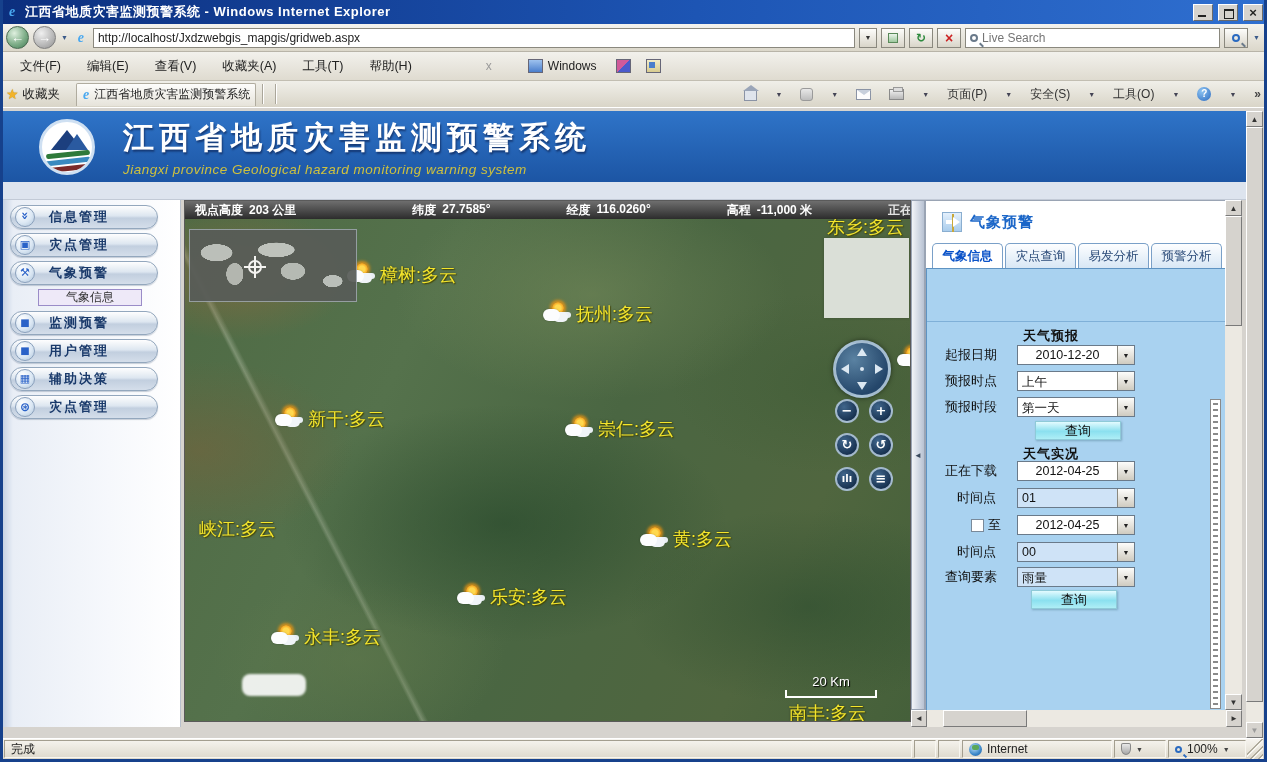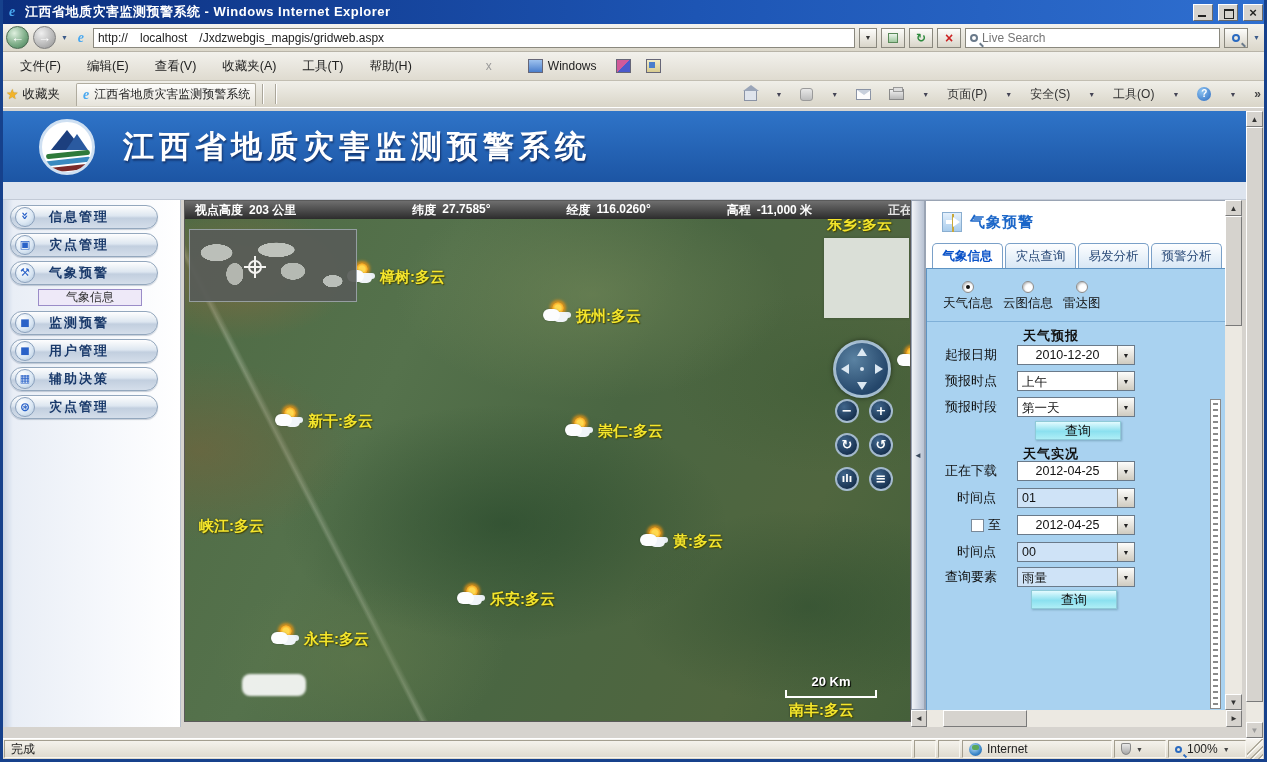--- a/index.html
+++ b/index.html
@@ -12,21 +12,21 @@
   .winbtn{width:20px;height:17px;background:#d6d3ce;border:1px solid;border-color:#fff #6a6a6a #6a6a6a #fff;display:flex;align-items:center;justify-content:center;position:relative}
   .g-min::after{content:"";width:8px;height:2px;background:#222;position:absolute;left:4px;bottom:3px}
   .g-max::after{content:"";width:8px;height:7px;border:1px solid #222;border-top:2px solid #222;position:absolute;left:5px;top:4px}
   .g-cls::after{content:"×";font-size:13px;font-weight:bold;color:#222;line-height:13px}
   
   .addrbar{position:absolute;left:0;top:24px;width:1267px;height:28px;background:linear-gradient(#f4f3ee,#dbd7ca);display:flex;align-items:center;padding:0 6px;gap:4px;border-bottom:1px solid #b8b4a8}
   .navcirc{width:23px;height:23px;border-radius:50%;color:#fff;font-size:13px;font-weight:bold;display:flex;align-items:center;justify-content:center;border:1px solid #4a6a52}
   .back{background:radial-gradient(circle at 35% 30%,#dff0df,#7fae89 55%,#3f7a52)}
   .fwd{background:radial-gradient(circle at 35% 30%,#f0f0f0,#bcbcbc 55%,#8f8f8f);border-color:#7f7f7f}
   .tinydn{font-size:7px;color:#3a5a8a;padding:0 1px}
-  .urlbox{flex:1;height:20px;background:#fff;border:1px solid #8a887e;display:flex;align-items:center;padding:0 4px;font-size:12px;color:#222;gap:12px;overflow:hidden;white-space:nowrap}
+  .urlbox{flex:1;height:20px;background:#fff;border:1px solid #8a887e;display:flex;align-items:center;padding:0 4px;font-size:12px;color:#222;gap:0;overflow:hidden;white-space:nowrap}
   .urlbox .host{font-weight:normal}
   .combo-da,.sqbtn{width:18px;height:20px;background:linear-gradient(#fdfdfb,#d9d5c9);border:1px solid #8a887e;display:flex;align-items:center;justify-content:center;font-size:7px;color:#333}
   .sqbtn{width:24px;font-size:12px}
   .refresh-g{color:#2d8a3e;font-weight:bold}
   .stop-r{color:#cc2222;font-weight:bold;font-size:14px}
   .searchbox{width:255px;height:20px;background:#fff;border:1px solid #8a887e;display:flex;align-items:center;padding:0 4px;gap:4px}
   .searchbox input{border:none;outline:none;flex:1;font-size:12px;color:#888;font-family:inherit;background:transparent}
   .mag{width:8px;height:8px;border:2px solid #6a7a8a;border-radius:50%;position:relative;flex:none}
   .mag::after{content:"";position:absolute;width:5px;height:2px;background:#6a7a8a;left:7px;top:8px;transform:rotate(45deg)}
   
@@ -106,30 +106,30 @@
       radial-gradient(ellipse 16px 10px at 86% 72%, #c2c6c2 60%, transparent 62%);z-index:4}
   .xhair{position:absolute;left:58px;top:30px;width:14px;height:14px;border:2px solid #fff;border-radius:50%}
   .xhair::before{content:"";position:absolute;left:-6px;top:4px;width:22px;height:2px;background:#fff}
   .xhair::after{content:"";position:absolute;left:4px;top:-6px;width:2px;height:22px;background:#fff}
   .tile{position:absolute;left:639px;top:37px;width:85px;height:80px;background:#dadfd7;box-shadow:0 0 3px rgba(0,0,0,.2);z-index:2}
   .cloudpatch{position:absolute;left:57px;top:473px;width:64px;height:22px;background:rgba(248,250,248,.92);border-radius:8px;filter:blur(1px)}
   .marker{position:absolute;display:flex;align-items:flex-end;gap:3px;z-index:3}
   .wicon{position:relative;width:30px;height:24px;flex:none}
   .wicon .sun{position:absolute;left:9px;top:0;width:12px;height:12px;border-radius:50%;background:radial-gradient(circle,#ffd84e 35%,#f2930f 75%);box-shadow:0 0 3px 2px rgba(242,150,15,.8)}
   .wicon .cloud{position:absolute;left:0;top:7px;width:17px;height:12px;border-radius:8px;background:#fcfdfe;box-shadow:9px 2px 0 -1px #f0f4f8,14px 0 0 -3px #e8eef4,0 0 2px rgba(0,0,0,.25)}
-  .wlabel{color:#f4e52c;font-weight:bold;font-size:15px;white-space:nowrap;text-shadow:1px 1px 1px rgba(70,70,0,.9),0 0 2px rgba(0,0,0,.5)}
+  .wlabel{color:#f4e52c;font-weight:normal;font-size:18px;white-space:nowrap;text-shadow:1px 1px 1px rgba(70,70,0,.9),0 0 2px rgba(0,0,0,.5)}
   .pan{position:absolute;left:648px;top:139px;width:58px;height:58px;border-radius:50%;background:radial-gradient(circle at 35% 32%,#5a82a2,#24466a 72%);border:3px solid rgba(205,225,240,.75);box-shadow:0 0 5px rgba(0,0,0,.5);z-index:4}
   .pan i{position:absolute;width:0;height:0}
   .pan .pu{left:21px;top:5px;border-left:5px solid transparent;border-right:5px solid transparent;border-bottom:8px solid #dce8f2}
   .pan .pd{left:21px;bottom:5px;border-left:5px solid transparent;border-right:5px solid transparent;border-top:8px solid #dce8f2}
   .pan .pl{left:5px;top:21px;border-top:5px solid transparent;border-bottom:5px solid transparent;border-right:8px solid #dce8f2}
   .pan .pr{right:5px;top:21px;border-top:5px solid transparent;border-bottom:5px solid transparent;border-left:8px solid #dce8f2}
   .pan .pc{left:24px;top:24px;width:4px;height:4px;background:#dce8f2;border-radius:50%}
   .navbtn{position:absolute;width:24px;height:24px;border-radius:50%;background:radial-gradient(circle at 35% 30%,#40668c,#152e4c 78%);border:2px solid rgba(198,218,234,.8);color:#fff;font-weight:bold;text-align:center;line-height:20px;font-size:13px;z-index:4;font-family:"DejaVu Sans",sans-serif}
-  .scalebar{position:absolute;left:600px;top:473px;width:92px;text-align:center;color:#fff;font-weight:bold;font-size:13px;text-shadow:1px 1px 1px #000;z-index:3}
+  .scalebar{position:absolute;left:600px;top:473px;width:92px;text-align:center;color:#fff;font-weight:normal;font-size:13px;text-shadow:1px 1px 1px #000;z-index:3}
   .scalebar .brk{height:8px;border-left:2px solid #fff;border-right:2px solid #fff;border-bottom:2px solid #fff;margin-top:1px}
   
   .splitter{position:absolute;left:908px;top:18px;width:14px;height:510px;background:linear-gradient(90deg,#f2f4f8,#cfd6e2 60%,#b8c2d2);border:1px solid #9aa4b4;display:flex;align-items:center;justify-content:center}
   .splitter .c{font-size:8px;color:#3a4a5e}
   
   .panel{position:absolute;left:922px;top:18px;width:300px;height:510px;background:#fff;border:1px solid #9aa4b4;border-right:none}
   .phead{height:42px;display:flex;align-items:center;gap:8px;padding:0 0 0 16px}
   .sign{width:20px;height:20px;background:linear-gradient(#e4f0fc,#aacdec);border:1px solid #8aaed0;position:relative}
   .sign::before{content:"";position:absolute;left:3px;top:7px;width:7px;height:4px;background:#fff}
   .sign::after{content:"";position:absolute;left:10px;top:4px;border-top:5px solid transparent;border-bottom:5px solid transparent;border-left:7px solid #fff}
@@ -271,20 +271,21 @@
 <div class="banner">
   <div class="logo">
     <i class="mtn"></i>
       <i class="mtn2"></i>
       <i class="s1"></i>
       <i class="s2"></i>
       <i class="s3"></i>
   </div>
   <div class="bt">
     <h1>江西省地质灾害监测预警系统</h1>
+    <div class="sub">Jiangxi province Geological hazard monitoring warning system</div>
   </div>
 </div>
 
 <div class="content">
   <div class="topgap"></div>
 
   <div class="sidebar">
     <div class="sbtn">
       <span class="ci icn-chevrons"></span>
       <span class="lbl">信息管理</span>
@@ -441,34 +442,20 @@
         </span>
       <span class="ptitle">气象预警</span>
     </div>
     <div class="ptabs">
       <span class="ptab active">气象信息</span>
       <span class="ptab">灾点查询</span>
       <span class="ptab">易发分析</span>
       <span class="ptab">预警分析</span>
     </div>
     <div class="pbody">
-      <div class="prow" style="top:12px;left:16px;gap:10px;border-bottom:none">
-        <label class="rgroup">
-          <span class="radio checked"></span>
-          <span class="rlabel">天气信息</span>
-        </label>
-        <label class="rgroup">
-          <span class="radio"></span>
-          <span class="rlabel">云图信息</span>
-        </label>
-        <label class="rgroup">
-          <span class="radio"></span>
-          <span class="rlabel">雷达图</span>
-        </label>
-      </div>
       <div style="position:absolute;left:0;top:52px;width:100%;border-top:1px solid #7fb0d8"></div>
 
       <span class="sect" style="left:96px;top:58px">天气预报</span>
       <div class="prow" style="top:76px">
         <span class="flabel">起报日期</span>
         <span class="combo">
           <span class="val ctr">2010-12-20</span>
           <span class="da i-dn"></span>
         </span>
       </div>

